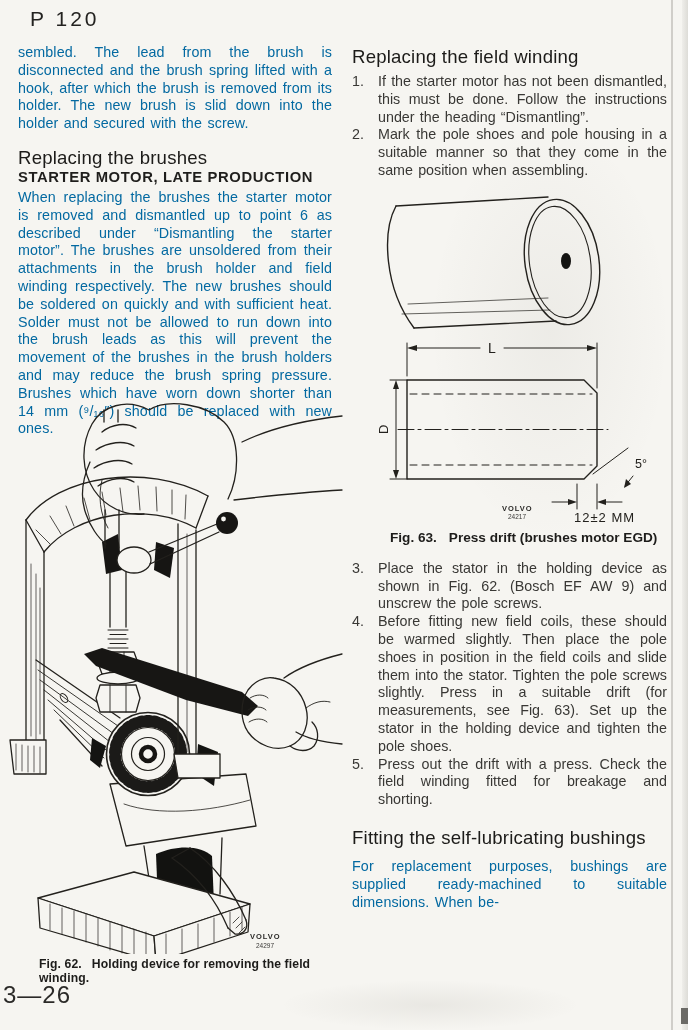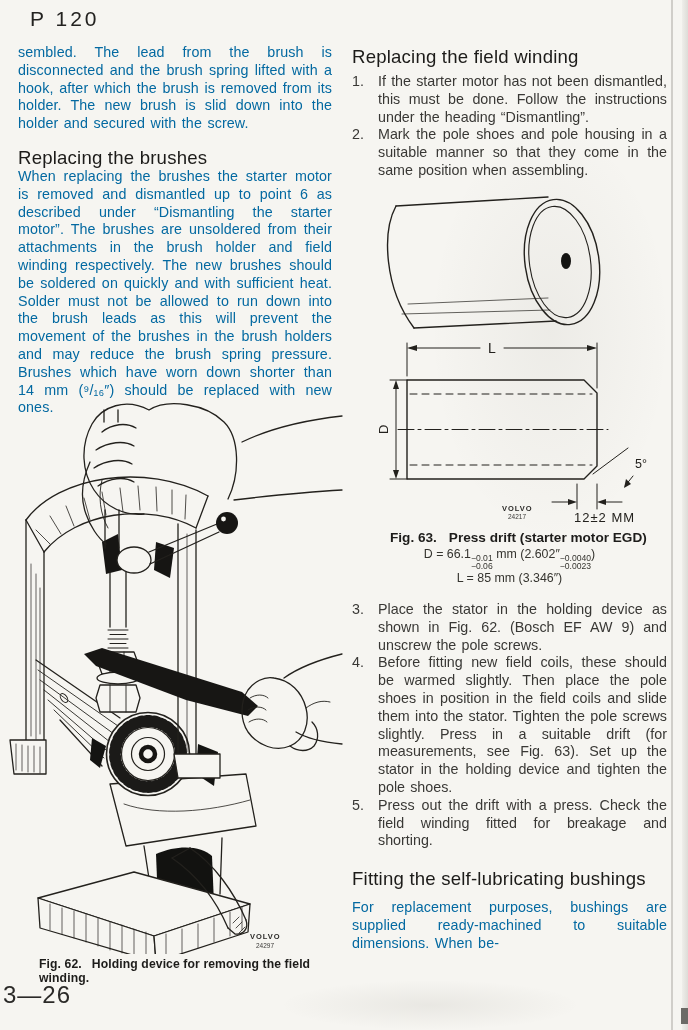--- a/index.html
+++ b/index.html
@@ -67,20 +67,21 @@
 <div class="smudge" style="left:280px;top:980px;width:300px;height:50px;background:radial-gradient(closest-side,rgba(60,55,40,.07),transparent);"></div>
 <div class="edge-right"></div>
 <div class="edge-far-right"></div>
 <div class="edge-corner"></div>
 
 <div class="page-code">P 120</div>
 
 <div class="col left">
   <p class="body">sembled. The lead from the brush is disconnected and the brush spring lifted with a hook, after which the brush is removed from its holder. The new brush is slid down into the holder and secured with the screw.</p>
   <h2>Replacing the brushes</h2>
+  <h3>STARTER MOTOR, LATE PRODUCTION</h3>
   <p class="body">When replacing the brushes the starter motor is removed and dismantled up to point 6 as described under “Dismantling the starter motor”. The brushes are unsoldered from their attachments in the brush holder and field winding respectively. The new brushes should be soldered on quickly and with sufficient heat. Solder must not be allowed to run down into the brush leads as this will prevent the movement of the brushes in the brush holders and may reduce the brush spring pressure. Brushes which have worn down shorter than 14 mm (⁹/₁₆″) should be replaced with new ones.</p>
 </div>
 
 <svg class="fig62" viewBox="0 0 338 552" font-family="&quot;Liberation Sans&quot;, sans-serif">
   <g stroke="#23211d" stroke-width="1.3" fill="none" stroke-linecap="round" stroke-linejoin="round">
 
     <g stroke-width="0.9">
       <path d="M32,268 L112,324"></path>
         <path d="M34,278 L108,332"></path>
         <path d="M38,288 L104,340"></path>
@@ -300,37 +301,23 @@
     </g>
     <text x="136" y="165" font-size="14" fill="#23211d">L</text>
     <text x="36" y="246" font-size="13" fill="#23211d" transform="rotate(-90 36 246)">D</text>
     <text x="283" y="280" font-size="12.5" fill="#23211d">5°</text>
     <text x="222" y="334" font-size="13" letter-spacing="1" fill="#23211d">12±2 MM</text>
     <text x="150" y="323" font-size="7.5" font-weight="bold" letter-spacing="1" fill="#2a2927">VOLVO</text>
     <text x="156" y="331" font-size="6.5" fill="#3a3937">24217</text>
   </svg>
 
   <div class="fig63-caption">
-    <span class="fig-label">Fig. 63.</span><span>Press drift (starter motor EGD)</span>
+    <span class="fig-label">Fig. 63.</span><span>Press drift (brushes motor EGD)</span>
   </div>
 
-  <div class="dims">
-    <div class="dim-line">
-      <span>D = 66.1</span><span class="tol">
-          <span>−0.01</span>
-          <span>−0.06</span>
-        </span>
-      <span>mm</span>
-      <span>(2.602″</span><span class="tol">
-          <span>−0.0040</span>
-          <span>−0.0023</span>
-        </span><span>)</span>
-    </div>
-    <div class="dim-line">L = 85 mm (3.346″)</div>
-  </div>
 
   <div class="steps second">
     <div class="step">
       <span class="num">3.</span>
       <span class="txt">Place the stator in the holding device as shown in Fig. 62. (Bosch EF AW 9) and unscrew the pole screws.</span>
     </div>
     <div class="step">
       <span class="num">4.</span>
       <span class="txt">Before fitting new field coils, these should be warmed slightly. Then place the pole shoes in position in the field coils and slide them into the stator. Tighten the pole screws slightly. Press in a suitable drift (for measurements, see Fig. 63). Set up the stator in the holding device and tighten the pole shoes.</span>
     </div>

